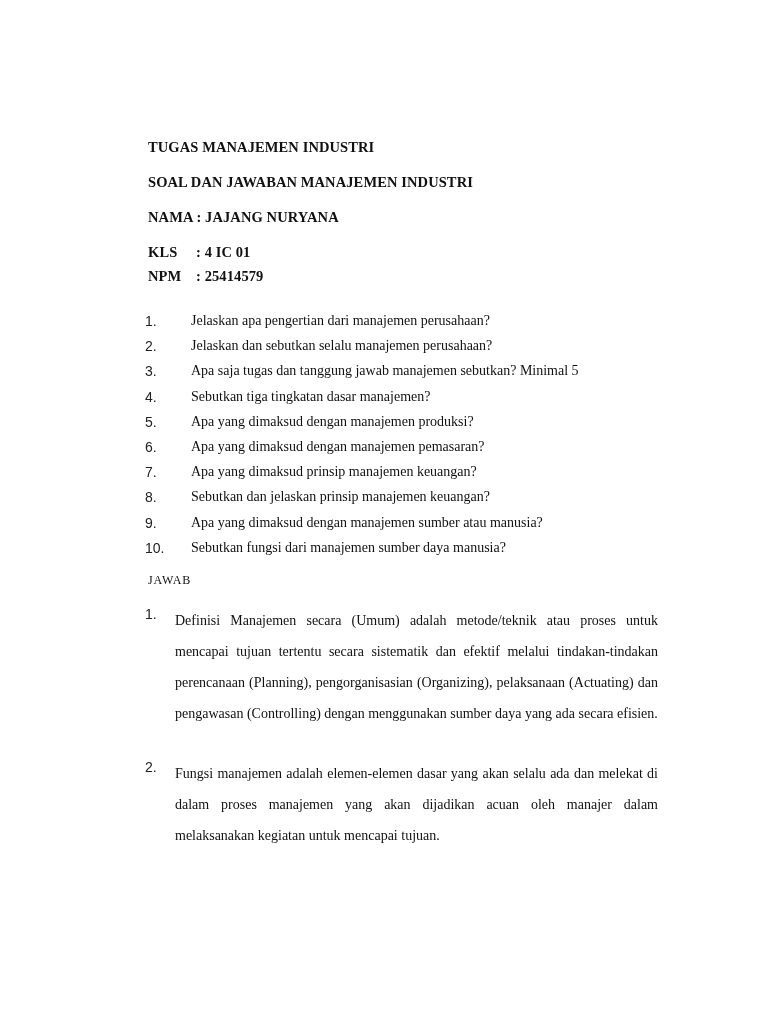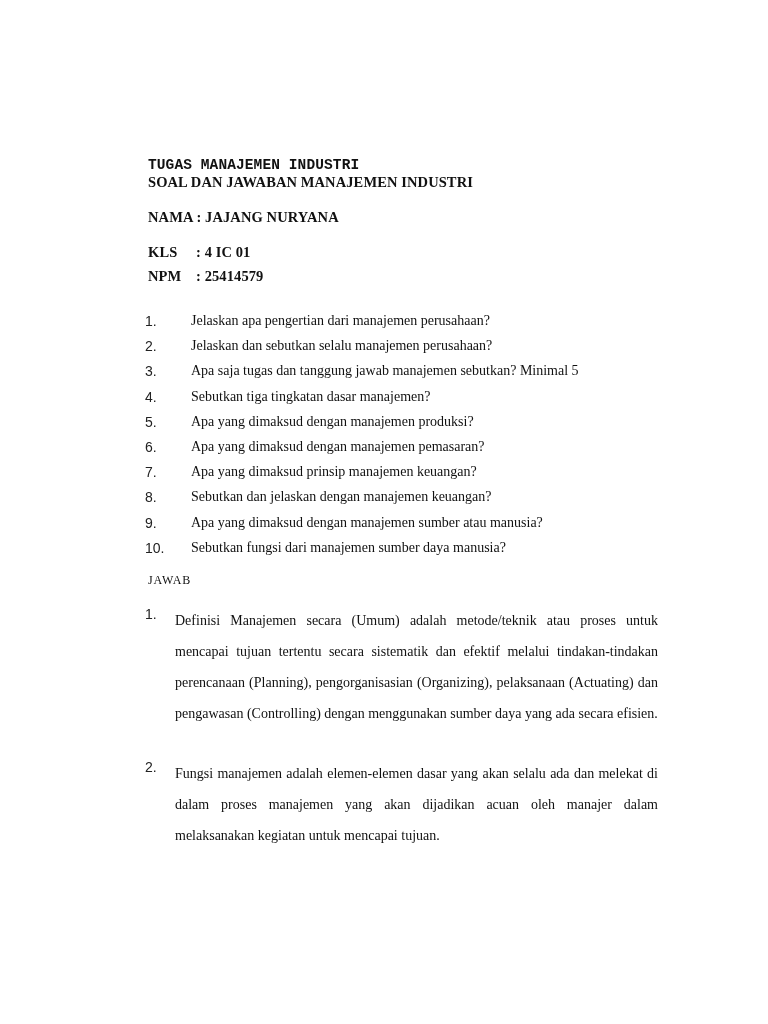--- a/index.html
+++ b/index.html
@@ -94,21 +94,21 @@
       text-align-last: left;
     }
     .answer-1 { top: 605px; }
     .answer-2 { top: 758px; }
   </style>
 </head>
 <body>
 
 <div class="page">
 
-  <div class="heading" style="top:156px;font-family:Liberation Mono, monospace;">TUGAS MANAJEMEN INDUSTRI</div>
+  <div class="heading" style="top:138px;">TUGAS MANAJEMEN INDUSTRI</div>
   <div class="heading" style="top:173px;">SOAL DAN JAWABAN MANAJEMEN INDUSTRI</div>
   <div class="heading" style="top:208px;">NAMA : JAJANG NURYANA</div>
   <div class="heading" style="top:243px;">
     <span class="label kls-label">KLS</span><span>: 4 IC 01</span>
   </div>
   <div class="heading" style="top:267px;">
     <span class="label npm-label">NPM</span><span>: 25414579</span>
   </div>
 
   <ol class="q-list">
@@ -135,21 +135,21 @@
     <li class="q-item">
       <span class="num">6.</span>
       <span class="q-text">Apa yang dimaksud dengan manajemen pemasaran?</span>
     </li>
     <li class="q-item">
       <span class="num">7.</span>
       <span class="q-text">Apa yang dimaksud prinsip manajemen keuangan?</span>
     </li>
     <li class="q-item">
       <span class="num">8.</span>
-      <span class="q-text">Sebutkan dan jelaskan dengan manajemen keuangan?</span>
+      <span class="q-text">Sebutkan dan jelaskan prinsip manajemen keuangan?</span>
     </li>
     <li class="q-item">
       <span class="num">9.</span>
       <span class="q-text">Apa yang dimaksud dengan manajemen sumber atau manusia?</span>
     </li>
     <li class="q-item">
       <span class="num">10.</span>
       <span class="q-text">Sebutkan fungsi dari manajemen sumber daya manusia?</span>
     </li>
   </ol>

